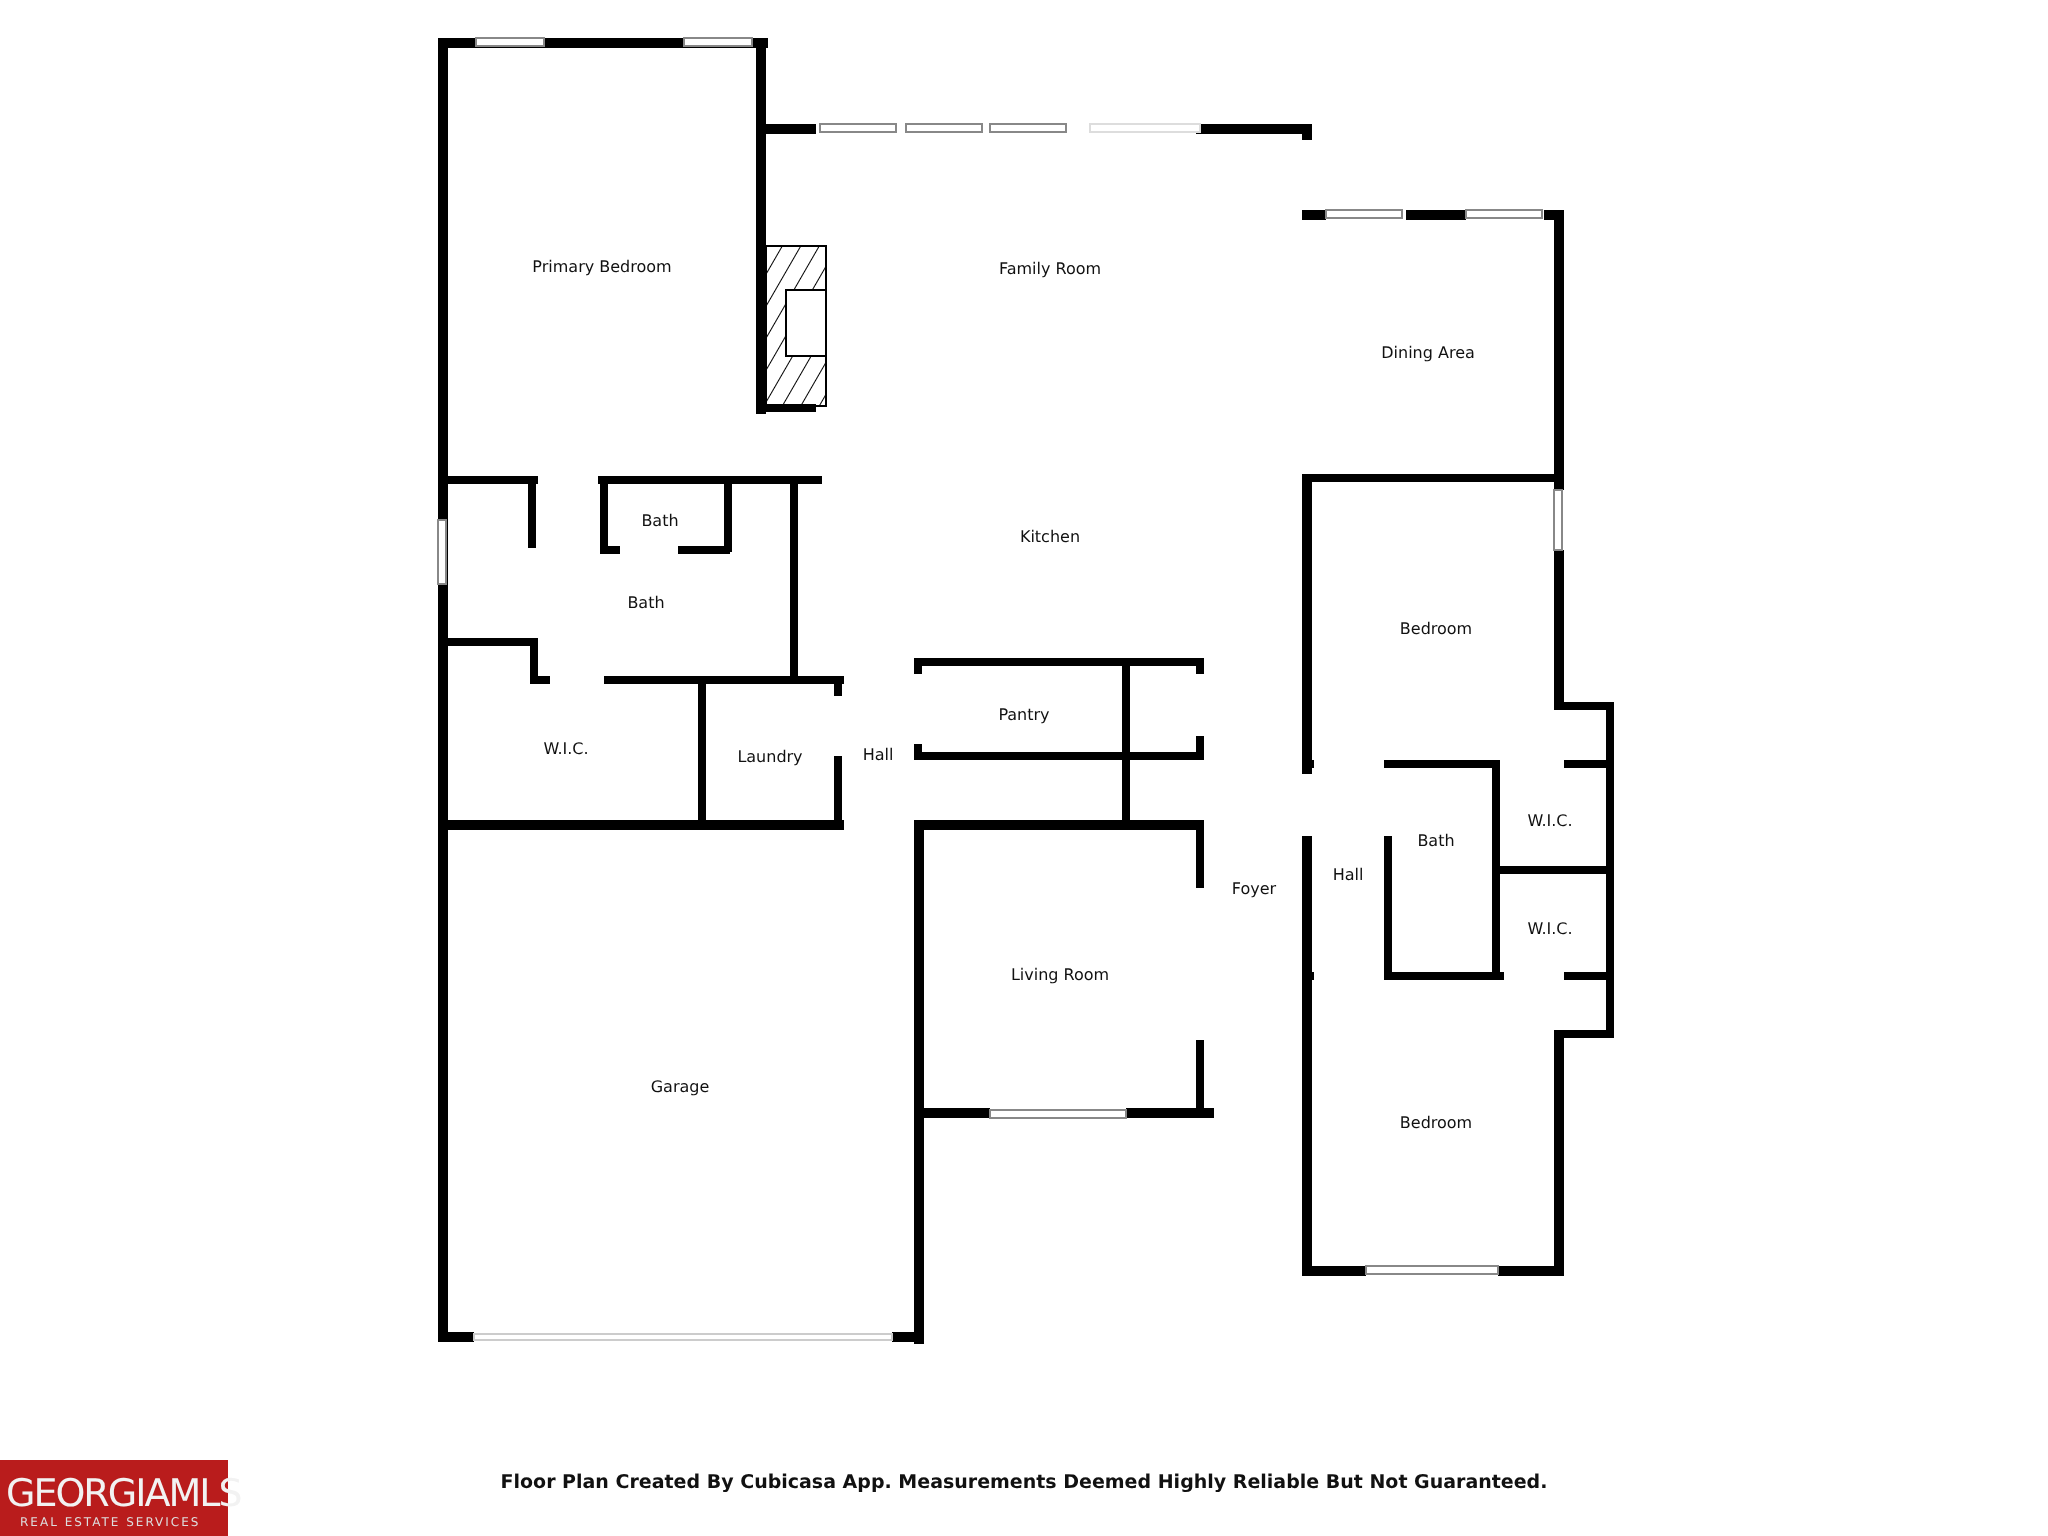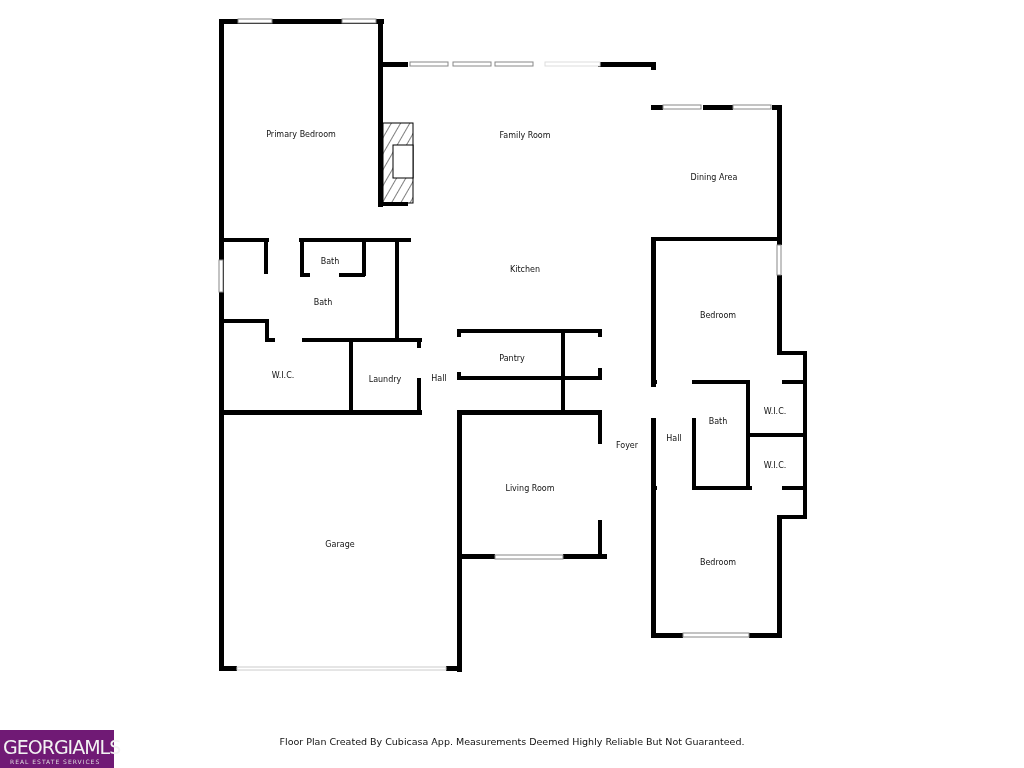--- a/index.html
+++ b/index.html
@@ -1,24 +1,24 @@
 <!DOCTYPE html>
 <html><head>
 <meta charset="utf-8">
 <style>
   html,body{margin:0;padding:0;background:#fff;}
   body{width:1024px;height:768px;position:relative;overflow:hidden;font-family:"DejaVu Sans","Liberation Sans",sans-serif;}
   svg{position:absolute;left:0;top:0;}
   .w{fill:#000;}
   .win{fill:#fff;stroke:#888;stroke-width:1;}
   .lbl{font-family:"DejaVu Sans",sans-serif;font-size:8px;fill:#111;text-anchor:middle;dominant-baseline:middle;}
-  .logo{position:absolute;left:0;top:730px;width:114px;height:38px;background:#701a75;color:#eee;}
+  .logo{position:absolute;left:0;top:730px;width:114px;height:38px;background:#b91c1c;color:#eee;}
   .logo-main{position:absolute;left:3px;top:6px;font-family:"DejaVu Sans",sans-serif;font-size:19px;letter-spacing:-1px;color:#f2f2f2;}
   .logo-sub{position:absolute;left:10px;top:28px;font-size:6px;letter-spacing:1px;color:#ddd;}
-  .footer{position:absolute;left:0;width:1024px;top:736px;text-align:center;font-family:"DejaVu Sans",sans-serif;font-size:9.5px;color:#111;padding-left:0;}
+  .footer{position:absolute;left:0;width:1024px;top:736px;text-align:center;font-family:"DejaVu Sans",sans-serif;font-size:9.5px;color:#111;padding-left:0;font-weight:bold;}
 </style>
 </head>
 <body>
 
 <svg width="1024" height="768" viewBox="0 0 1024 768">
 
   <g>
 
     <rect class="w" x="219" y="19" width="5" height="652"></rect>
     <rect class="w" x="219" y="19" width="165" height="5"></rect>

